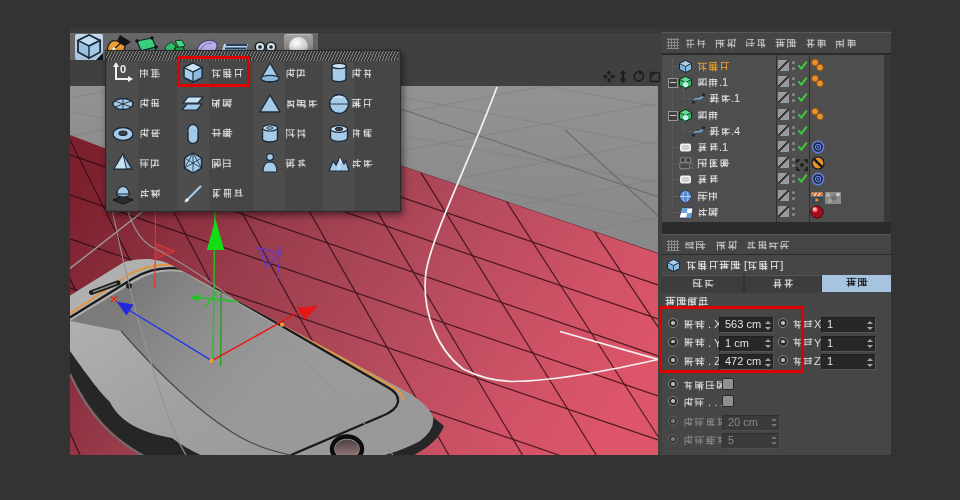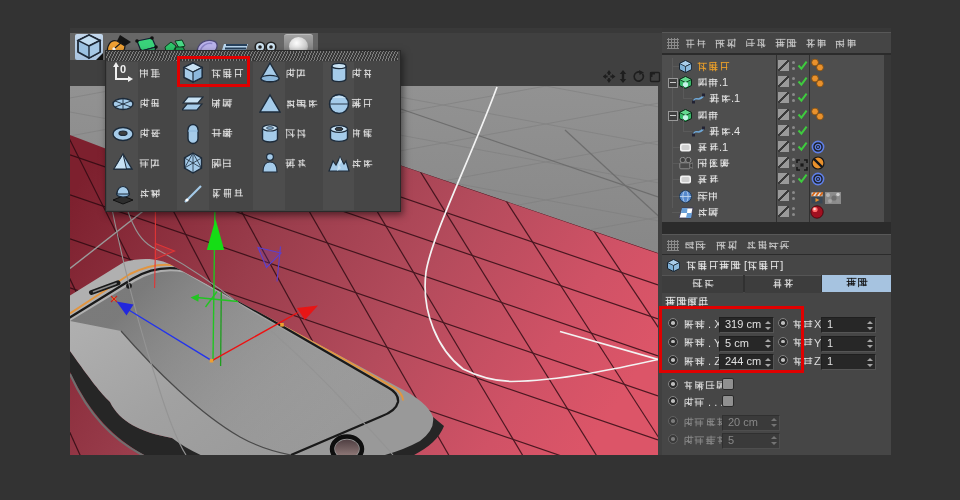--- a/index.html
+++ b/index.html
@@ -1091,21 +1091,21 @@
           <g stroke="currentColor" stroke-width="0.95">
             <line x1="0.9" y1="3.1" x2="11.5" y2="3.1"></line>
             <line x1="0.8" y1="5.4" x2="11.2" y2="5.4"></line>
             <line x1="2.0" y1="8.1" x2="10.9" y2="8.1"></line>
             <line x1="3.8" y1="3.1" x2="3.8" y2="10.3"></line>
             <line x1="8.3" y1="0.8" x2="8.3" y2="11.0"></line>
             <line x1="2.8" y1="3.2" x2="10.3" y2="9.5"></line>
           </g>
         </svg> . X</div>
       <div class="field" style="left:57px;top:289.0px;width:53px;">
-        <span>319 cm</span>
+        <span>563 cm</span>
         <div class="spin"></div>
       </div>
       <div class="radio" style="left:116px;top:290.0px"></div>
       <div class="flabel cn" style="left:130px;top:290.0px"><svg style="display:inline-block;vertical-align:-1.5px" width="11" height="11" viewBox="0 0 12 12">
           <g stroke="currentColor" stroke-width="0.95">
             <line x1="1.2" y1="3.0" x2="10.0" y2="3.0"></line>
             <line x1="2.3" y1="6.8" x2="9.8" y2="6.8"></line>
             <line x1="4.3" y1="1.0" x2="4.3" y2="9.7"></line>
             <line x1="7.4" y1="2.7" x2="7.4" y2="11.0"></line>
             <line x1="3.3" y1="3.9" x2="9.0" y2="9.5"></line>
@@ -1138,21 +1138,21 @@
           <g stroke="currentColor" stroke-width="0.95">
             <line x1="0.9" y1="3.1" x2="11.5" y2="3.1"></line>
             <line x1="0.8" y1="5.4" x2="11.2" y2="5.4"></line>
             <line x1="2.0" y1="8.1" x2="10.9" y2="8.1"></line>
             <line x1="3.8" y1="3.1" x2="3.8" y2="10.3"></line>
             <line x1="8.3" y1="0.8" x2="8.3" y2="11.0"></line>
             <line x1="2.8" y1="3.2" x2="10.3" y2="9.5"></line>
           </g>
         </svg> . Y</div>
       <div class="field" style="left:57px;top:307.5px;width:53px;">
-        <span>5 cm</span>
+        <span>1 cm</span>
         <div class="spin"></div>
       </div>
       <div class="radio" style="left:116px;top:308.5px"></div>
       <div class="flabel cn" style="left:130px;top:308.5px"><svg style="display:inline-block;vertical-align:-1.5px" width="11" height="11" viewBox="0 0 12 12">
           <g stroke="currentColor" stroke-width="0.95">
             <line x1="1.2" y1="3.0" x2="10.0" y2="3.0"></line>
             <line x1="2.3" y1="6.8" x2="9.8" y2="6.8"></line>
             <line x1="4.3" y1="1.0" x2="4.3" y2="9.7"></line>
             <line x1="7.4" y1="2.7" x2="7.4" y2="11.0"></line>
             <line x1="3.3" y1="3.9" x2="9.0" y2="9.5"></line>
@@ -1185,21 +1185,21 @@
           <g stroke="currentColor" stroke-width="0.95">
             <line x1="0.9" y1="3.1" x2="11.5" y2="3.1"></line>
             <line x1="0.8" y1="5.4" x2="11.2" y2="5.4"></line>
             <line x1="2.0" y1="8.1" x2="10.9" y2="8.1"></line>
             <line x1="3.8" y1="3.1" x2="3.8" y2="10.3"></line>
             <line x1="8.3" y1="0.8" x2="8.3" y2="11.0"></line>
             <line x1="2.8" y1="3.2" x2="10.3" y2="9.5"></line>
           </g>
         </svg> . Z</div>
       <div class="field" style="left:57px;top:326.0px;width:53px;">
-        <span>244 cm</span>
+        <span>472 cm</span>
         <div class="spin"></div>
       </div>
       <div class="radio" style="left:116px;top:327.0px"></div>
       <div class="flabel cn" style="left:130px;top:327.0px"><svg style="display:inline-block;vertical-align:-1.5px" width="11" height="11" viewBox="0 0 12 12">
           <g stroke="currentColor" stroke-width="0.95">
             <line x1="1.2" y1="3.0" x2="10.0" y2="3.0"></line>
             <line x1="2.3" y1="6.8" x2="9.8" y2="6.8"></line>
             <line x1="4.3" y1="1.0" x2="4.3" y2="9.7"></line>
             <line x1="7.4" y1="2.7" x2="7.4" y2="11.0"></line>
             <line x1="3.3" y1="3.9" x2="9.0" y2="9.5"></line>

